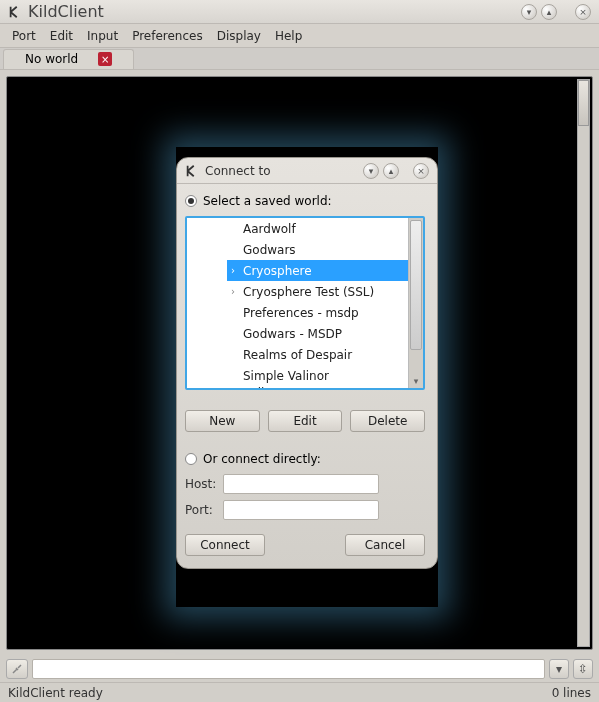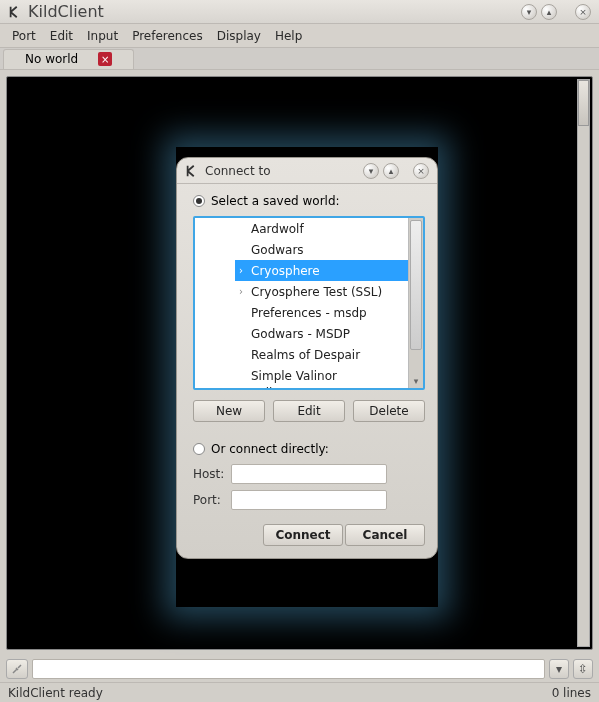--- a/index.html
+++ b/index.html
@@ -31,45 +31,45 @@
 .statusbar .spring { flex: 1; }
 
 
 .glow { position: absolute; left: 169px; top: 70px; width: 262px; height: 460px; box-shadow: 0 0 30px 12px rgba(100,200,255,0.35); }
 .dialog { position: absolute; left: 169px; top: 80px; width: 262px; background: linear-gradient(#e6e3de,#d2cfc9); border: 1px solid #9a968f; border-radius: 12px; }
 .dlg-titlebar { height: 26px; display: flex; align-items: center; padding: 0 8px; border-bottom: 1px solid #bdb9b4; }
 .dlg-titlebar .dlg-icon { width: 14px; height: 14px; margin-right: 6px; }
 .dlg-titlebar .dlg-title { flex: 1; color: #333; }
 .dlg-titlebar .wbtn { width: 16px; height: 16px; border-radius: 8px; background: radial-gradient(circle at 30% 30%, #fff, #c8c4be); border: 1px solid #a9a59f; margin-left: 4px; display: flex; align-items: center; justify-content: center; font-size: 9px; color: #555; }
 
-.dlg-body { padding: 10px 12px 12px 16px; }
+.dlg-body { padding: 10px 12px 12px 8px; }
 .radio-row { display: flex; align-items: center; gap: 6px; margin-bottom: 8px; }
 .radio { width: 12px; height: 12px; border-radius: 6px; border: 1px solid #888; background: #fff; display: flex; align-items: center; justify-content: center; }
 .radio.checked::after { content: ""; width: 6px; height: 6px; border-radius: 3px; background: #333; }
 
 .listwrap { display: flex; height: 174px; border: 2px solid #3fa6e6; background: #fff; border-radius: 2px; }
 .worldlist { flex: 1; overflow: hidden; }
 .worldlist .item { display: flex; align-items: center; height: 21px; padding-left: 6px; color: #222; margin-left: 40px; }
 .worldlist .item .arrow { width: 10px; color: #888; font-size: 10px; margin-left: -2px; margin-right: 2px; visibility: hidden; }
 .worldlist .item.haschild .arrow { visibility: visible; }
 .worldlist .item.selected { background: #2aa0ff; color: #fff; }
 .worldlist .item.selected .arrow { color: #fff; }
 .worldlist .item.cut { height: 12px; overflow: hidden; align-items: flex-start; }
 .list-scroll { width: 15px; background: #d0cdc7; border-left: 1px solid #bbb; position: relative; }
 .list-scroll .lthumb { position: absolute; top: 2px; left: 1px; right: 1px; height: 130px; background: linear-gradient(#eee,#ccc); border: 1px solid #aaa; border-radius: 2px; }
 .list-scroll .darr { position: absolute; bottom: 2px; left: 0; right: 0; text-align: center; color: #666; font-size: 9px; }
 
-.btnrow { display: flex; gap: 8px; margin-top: 10px; }
+.btnrow { display: flex; gap: 8px; margin-top: 20px; }
 .btn { flex: 1; height: 22px; background: linear-gradient(#f1eee8,#d6d2cc); border: 1px solid #a5a19a; border-radius: 3px; color: #222; display: flex; align-items: center; justify-content: center; }
 
 .field-row { display: flex; align-items: center; gap: 4px; margin-top: 6px; }
 .field-row label { width: 34px; color: #333; text-align: left; }
 .txt { width: 156px; height: 20px; background: #fff; border: 1px solid #b5b1aa; border-radius: 2px; }
 
-.bottom-btns { display: flex; gap: 2px; margin-top: 14px; justify-content: flex-end; font-weight: bold; }
+.bottom-btns { display: flex; gap: 2px; margin-top: 14px; justify-content: space-between; }
 .bottom-btns .btn { flex: 0 0 80px; }
 </style>
 </head>
 <body>
 
 <div class="titlebar">
   <svg class="app-icon" viewBox="0 0 16 16">
       <path d="M3 2v12M3 8l7-6M3 8l7 6" stroke="#333" stroke-width="2" fill="none"></path>
     </svg>
   <span class="title">KildClient</span>

